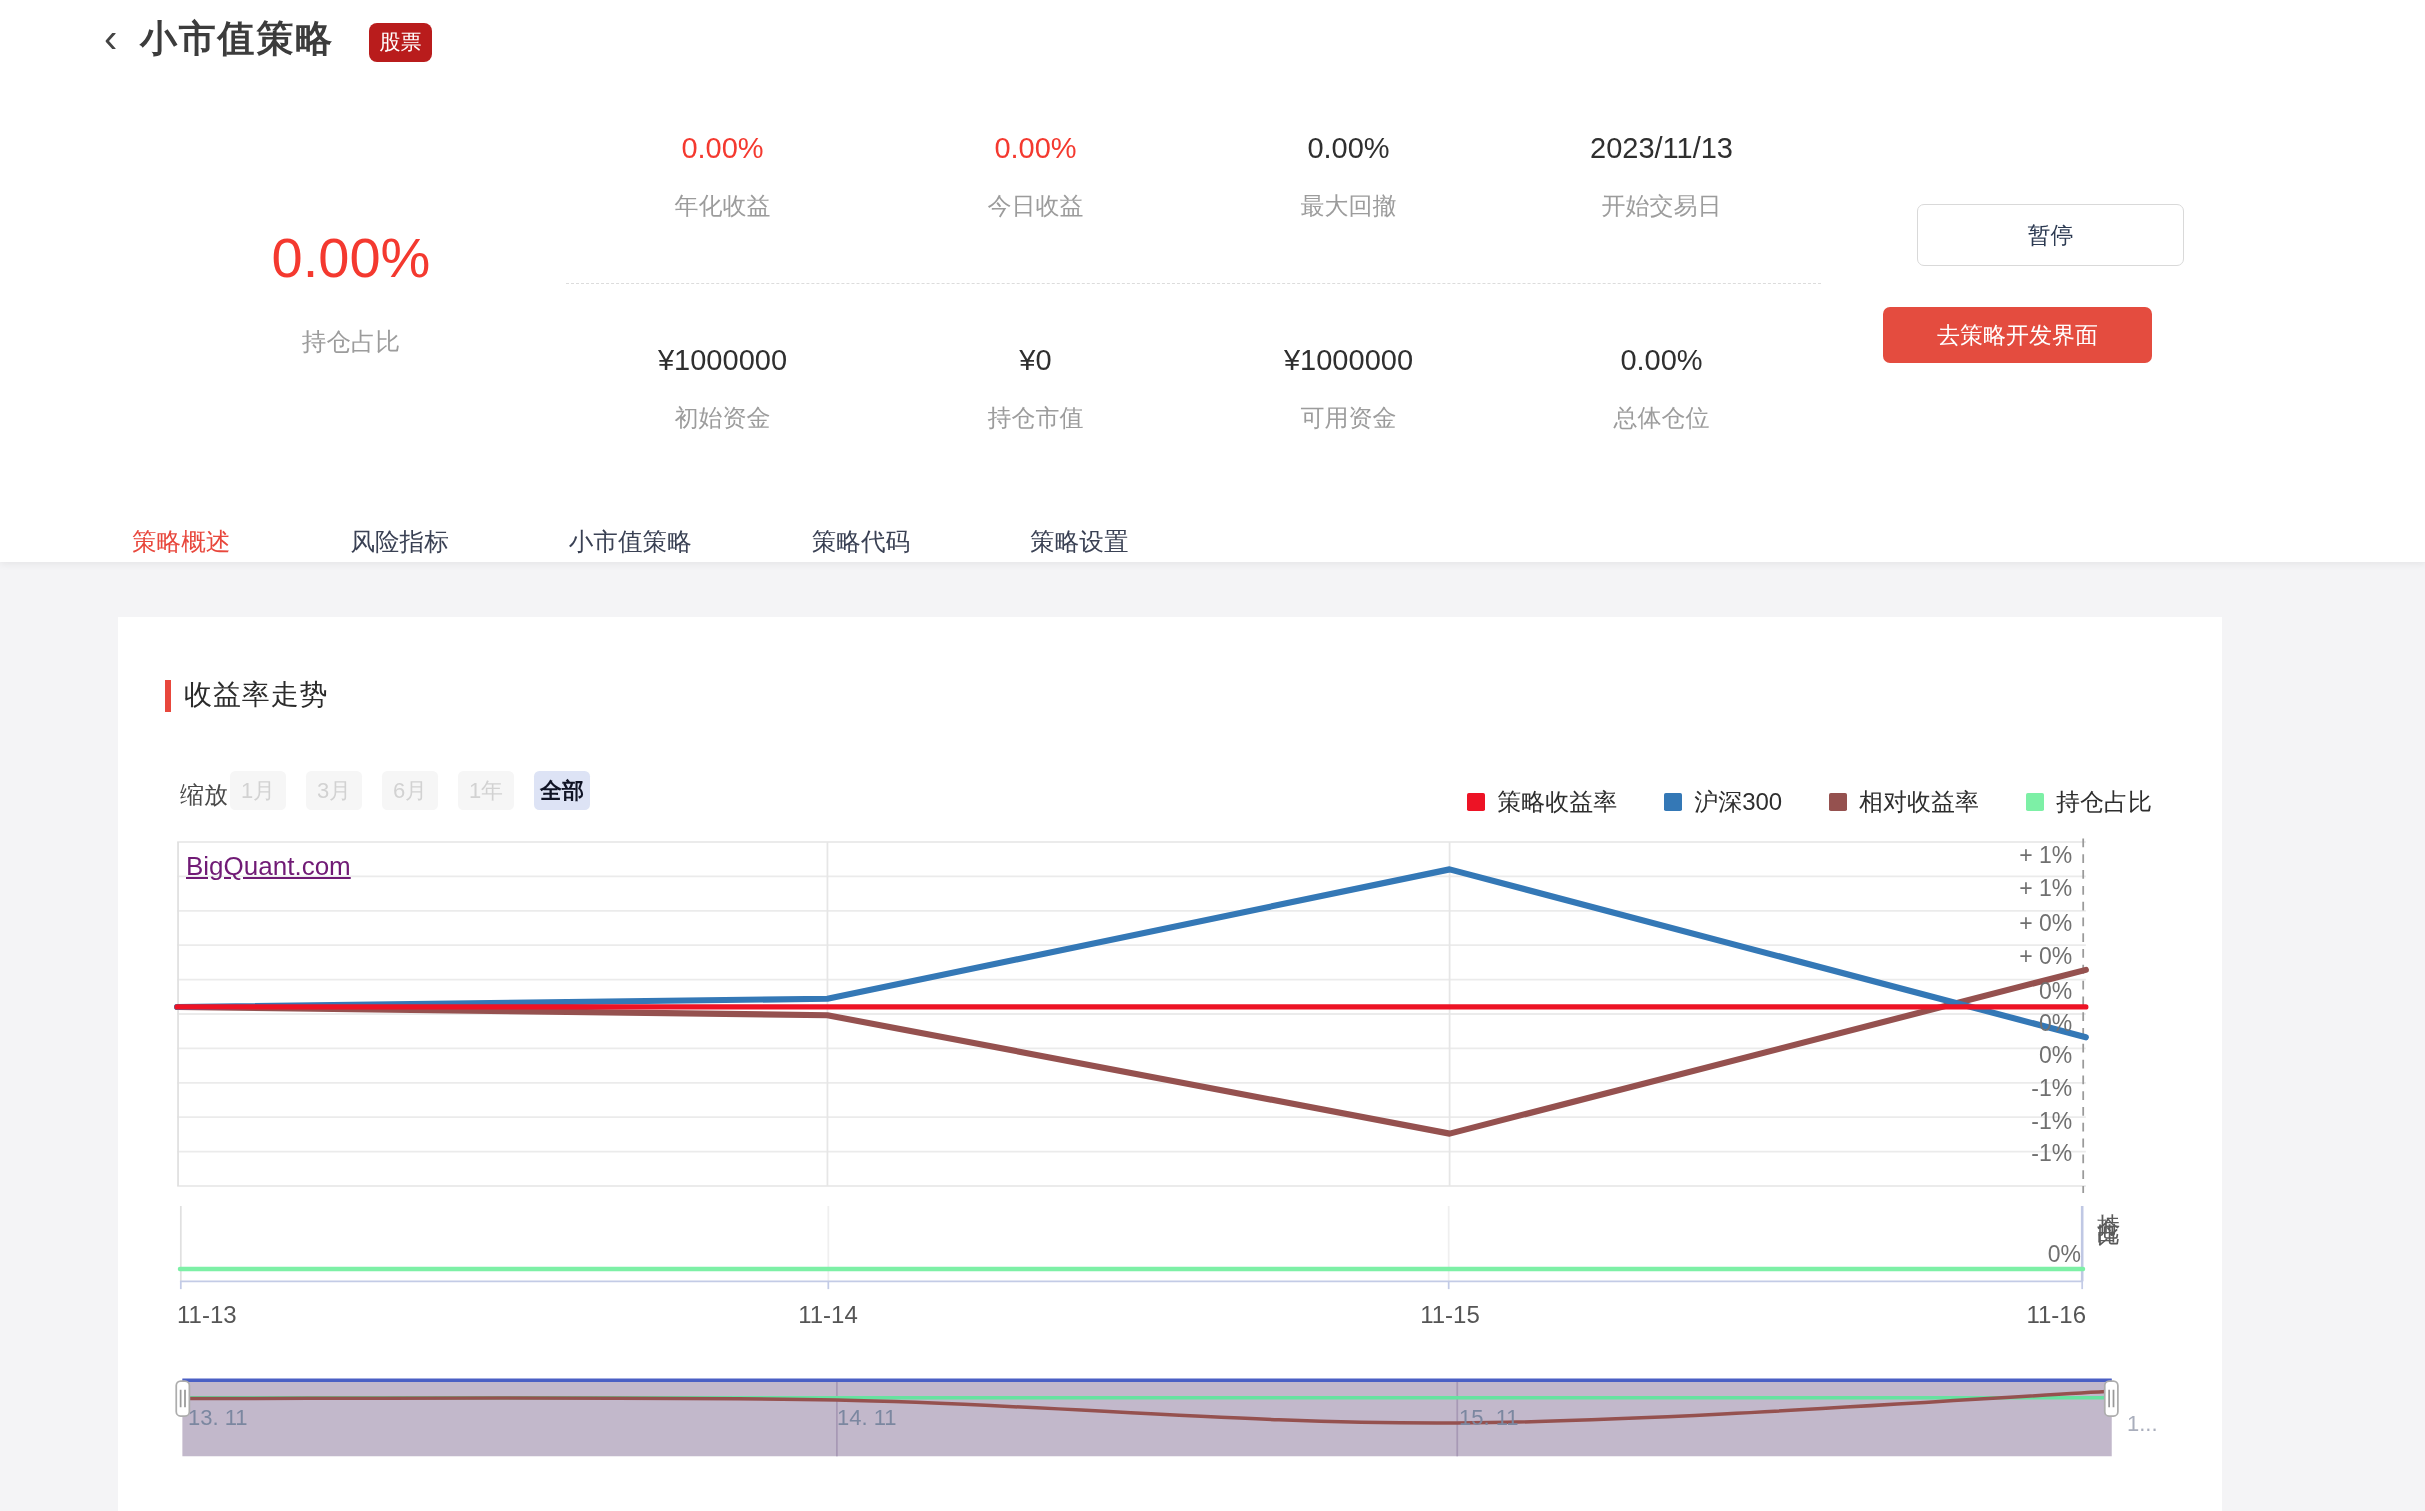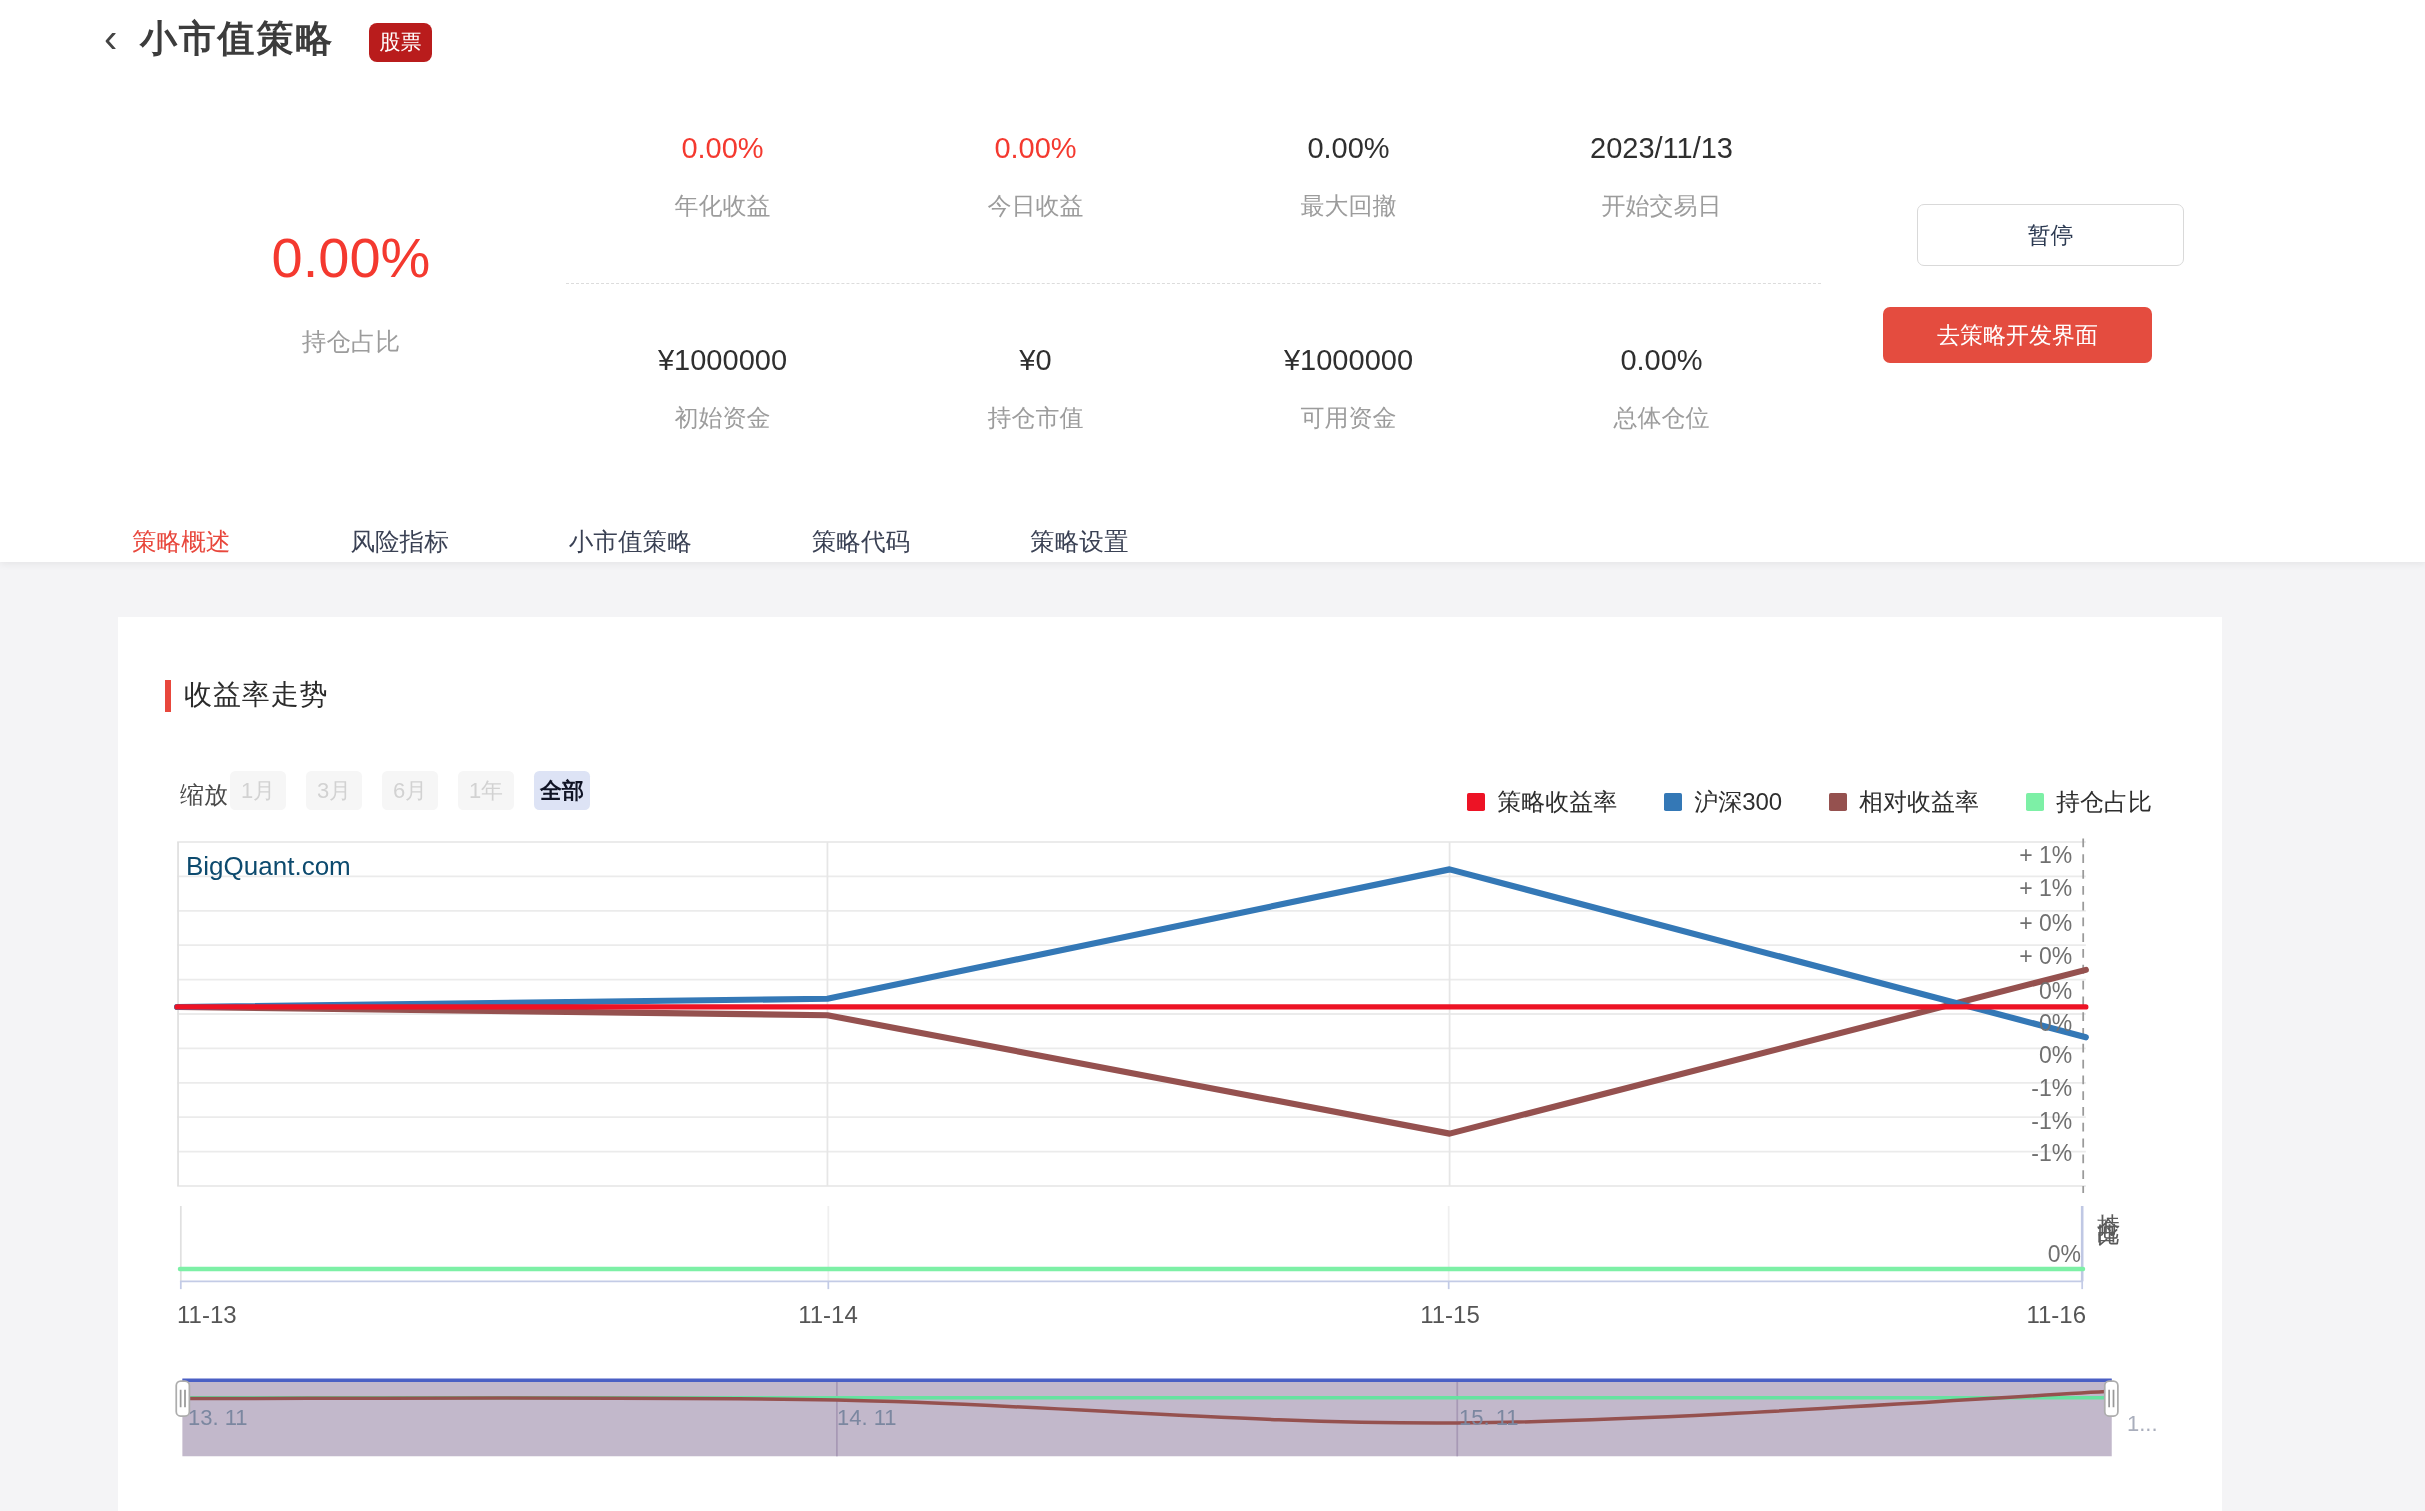--- a/index.html
+++ b/index.html
@@ -44,21 +44,21 @@
   .ranges{position:absolute;left:230px;top:771px;display:flex;gap:20px;}
   .range{width:56px;height:39px;border-radius:5.3px;background:#f6f6f6;color:#d2d2d2;font-size:22px;
          display:flex;align-items:center;justify-content:center;cursor:pointer;}
   .range.active{background:#dde3f5;color:#101425;font-weight:700;}
   
   .legend{position:absolute;left:0;top:786px;width:2152px;display:flex;justify-content:flex-end;gap:47px;}
   .legend-item{display:flex;align-items:center;gap:12.3px;cursor:pointer;}
   .legend-swatch{width:17.6px;height:17.6px;border-radius:1.8px;background:#888;}
   .legend-text{font-size:24px;color:#2e2e2e;}
   
-  .watermark{position:absolute;left:186px;top:851px;font-size:26px;color:#0c4a6e;}
+  .watermark{position:absolute;left:186px;top:851px;font-size:26px;color:#701a75;text-decoration:underline;}
   .ylabs{position:absolute;left:177px;top:842px;width:1904px;height:344px;pointer-events:none;}
   .ylab{position:absolute;right:8.8px;font-size:23px;color:#707070;line-height:26px;}
   .sub-zero{position:absolute;left:1976px;top:1241px;width:105px;text-align:right;font-size:23px;color:#707070;}
   .sub-axis-title{position:absolute;left:2094px;top:1195px;writing-mode:vertical-rl;font-size:23px;color:#5a5a5a;letter-spacing:3.5px;}
   .xlab{position:absolute;top:1301px;font-size:24px;color:#555;}
   .xlab.x0{left:177px;}
   .xlab.x1{left:828px;transform:translateX(-50%);}
   .xlab.x2{left:1450px;transform:translateX(-50%);}
   .xlab.x3{left:2086px;transform:translateX(-100%);}
   .navlab{position:absolute;font-size:22px;color:#7b87a0;top:1405px;}

